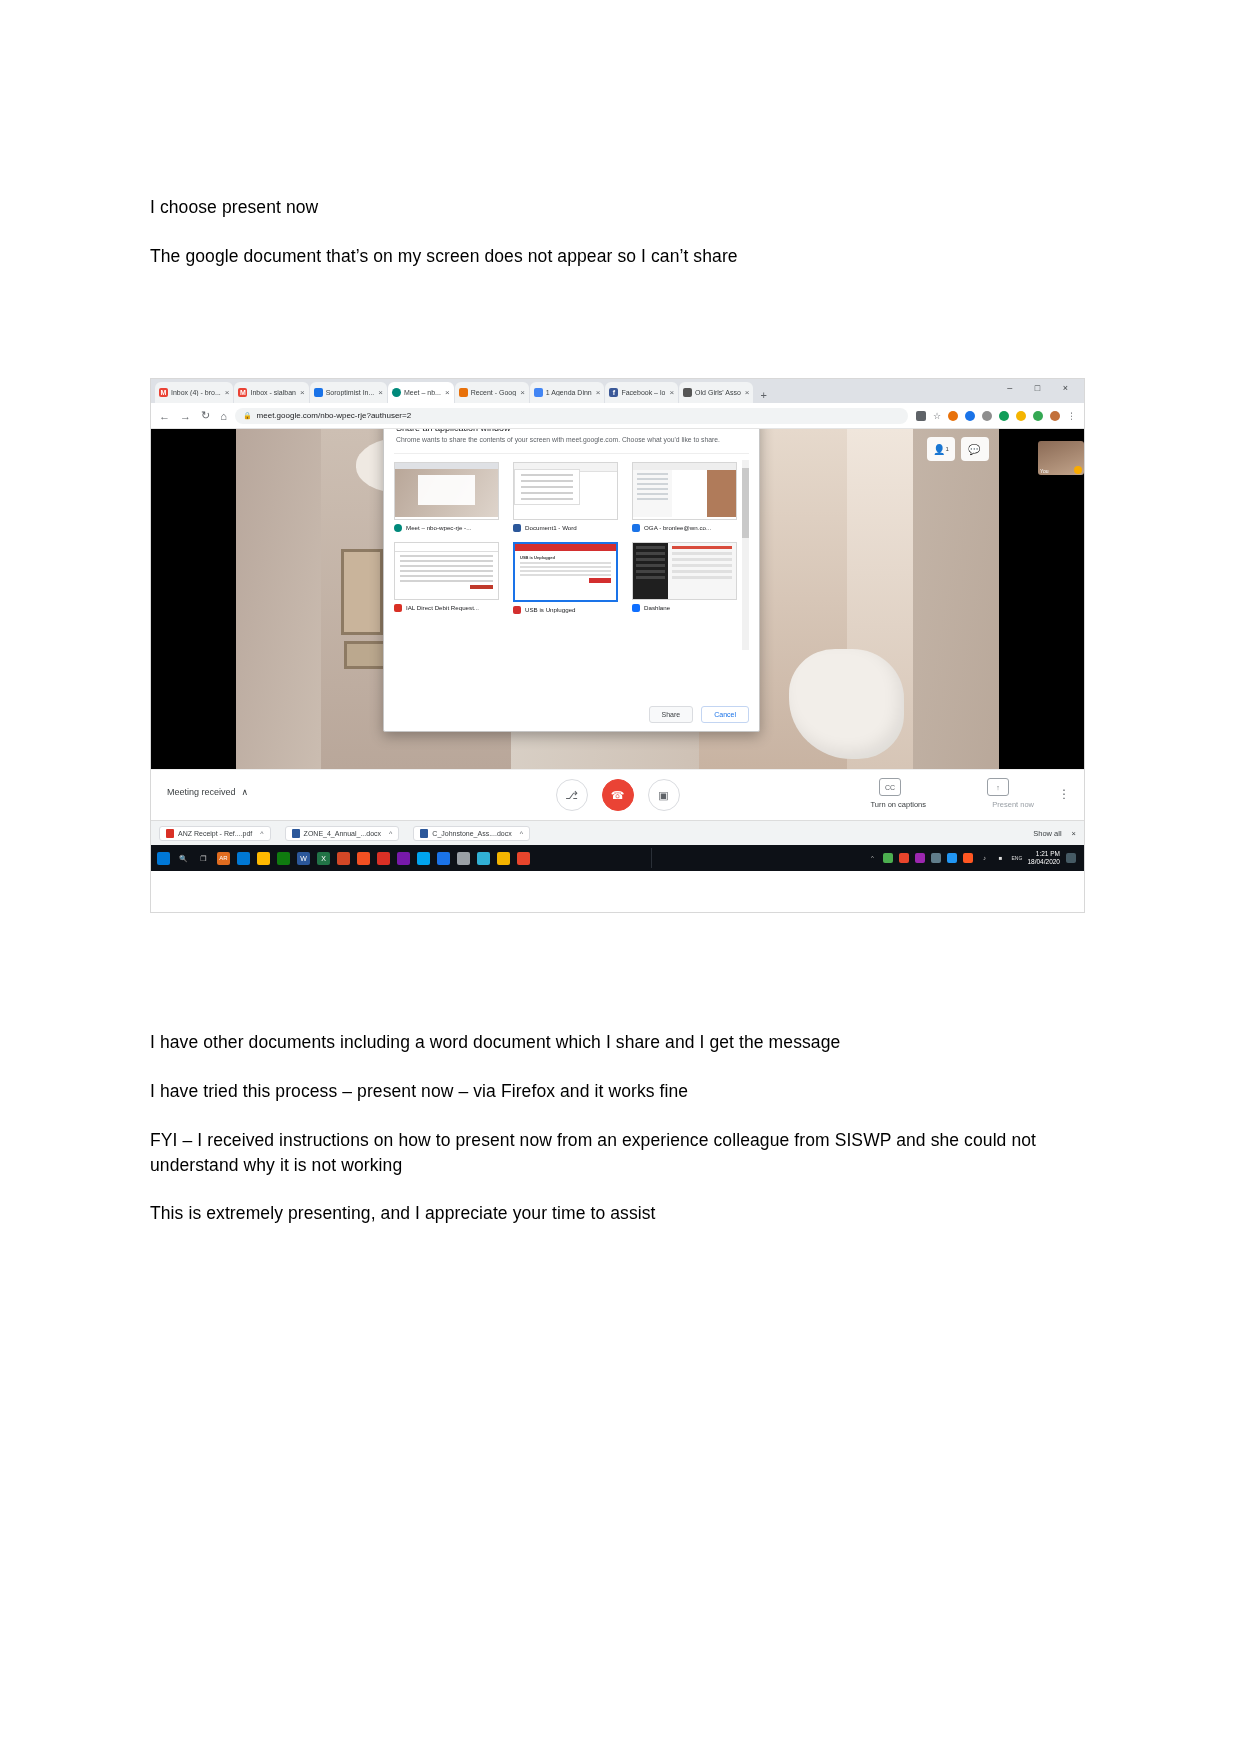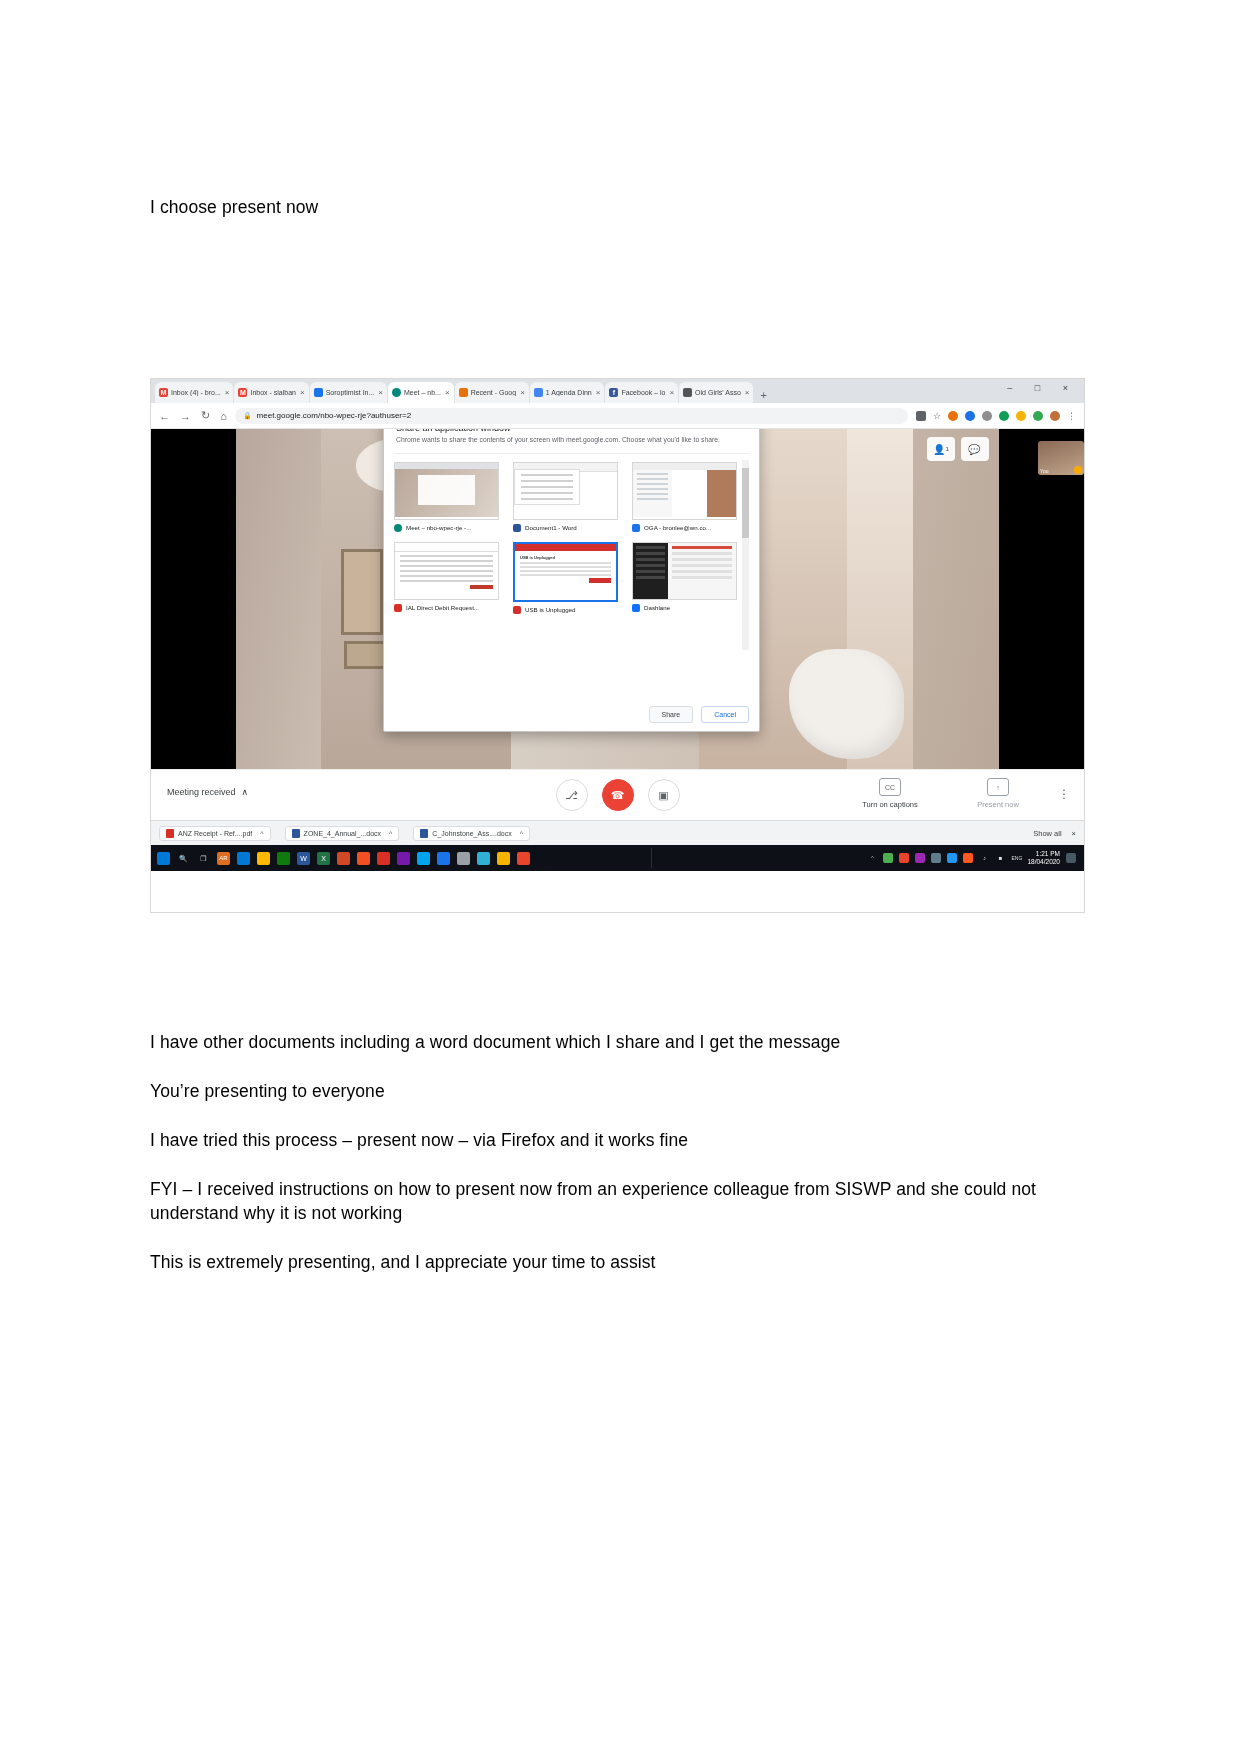--- a/index.html
+++ b/index.html
@@ -276,21 +276,21 @@
     display: flex; gap: 14px;
   }
   .rbtn {
     width: 30px; height: 30px; border-radius: 50%; border: 1px solid #dadce0;
     display:flex; align-items:center; justify-content:center; font-size:11px; color:#5f6368; background:#fff;
   }
   .rbtn.hangup { background: #ea4335; border-color:#ea4335; color:#fff; }
   .right-ctrls {
     position: absolute; right: 50px; top: 8px; display: flex; gap: 36px;
   }
-  .rc-item { text-align: center; font-size: 7.5px; color: #3c4043; width: 72px; }
+  .rc-item { text-align: right; font-size: 7.5px; color: #3c4043; width: 72px; }
   .rc-item .box {
     width: 20px; height: 16px; border: 1px solid #9aa0a6; border-radius: 3px; margin: 0 auto 4px;
     display:flex;align-items:center;justify-content:center; font-size:7px; color:#5f6368;
   }
   .rc-item.dim { color: #9aa0a6; }
   .kebab { position: absolute; right: 14px; top: 17px; font-size: 12px; color:#5f6368; letter-spacing:0; }
   
   .dlbar {
     height: 24px; background: #f1f3f4; border-top: 1px solid #dcdcdc;
     display: flex; align-items: center; padding: 0 8px; gap: 14px; position: relative;
@@ -320,20 +320,21 @@
   .clock { color: #fff; font-size: 6.5px; line-height: 1.25; text-align: right; }
   .sep-line { position:absolute; left: 500px; top:3px; bottom:3px; width:1px; background:#2a3038; }
 </style>
 </head>
 <body>
 
 <div class="page">
 
   <div class="doc-body">
     <p class="para">I choose present now</p>
+    <p class="para">The google document that’s on my screen does not appear so I can’t share</p>
   </div>
 
   <div class="shot">
 
     <div class="tabstrip">
       <div class="tab">
         <span class="fav gmail">M</span>
         <span class="tlabel">Inbox (4) - bro...</span>
         <span class="tclose">×</span>
       </div>
@@ -638,19 +639,18 @@
           <span style="display:block">1:21 PM</span>
           <span style="display:block">18/04/2020</span>
         </span>
         <span class="tb-ic" style="background:#455a64"></span>
       </span>
     </div>
   </div>
 
   <div class="doc-body" style="top:1030px;">
     <p class="para">I have other documents including a word document which I share and I get the message</p>
-    <p class="para">You’re presenting to everyone</p>
     <p class="para">I have tried this process – present now – via Firefox and it works fine</p>
     <p class="para">FYI – I received instructions on how to present now from an experience colleague from SISWP and she could not understand why it is not working</p>
     <p class="para">This is extremely presenting, and I appreciate your time to assist</p>
   </div>
 
 </div>
 
 </body></html>

